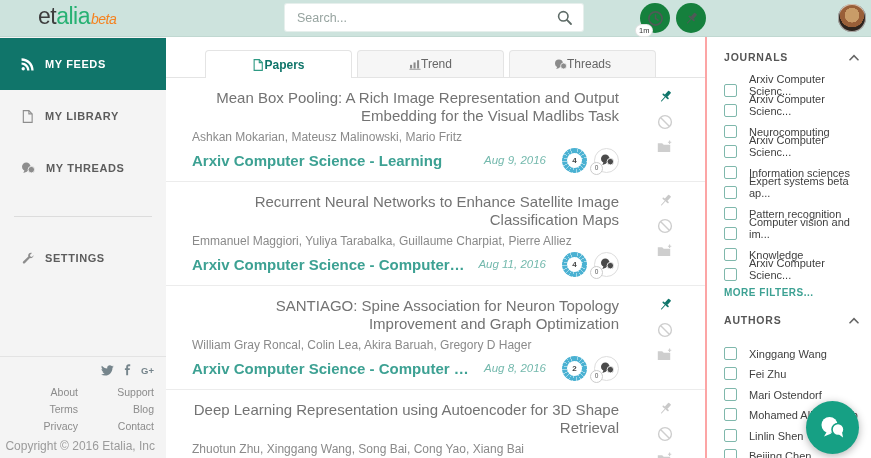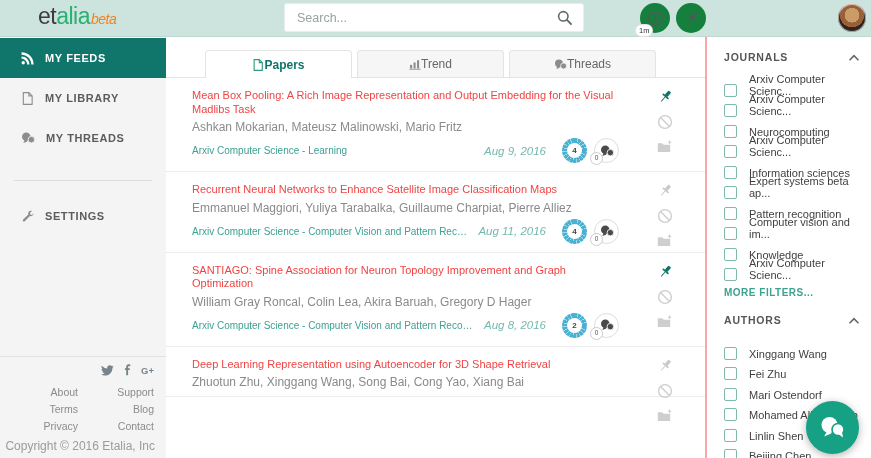--- a/index.html
+++ b/index.html
@@ -25,21 +25,21 @@
   .hbtn.pinbtn{left:676px}
   .badge-1m{position:absolute;left:-4px;bottom:-3px;background:#fff;border-radius:8px;font-size:7.5px;
             color:#333;padding:2px 3px;line-height:1;box-shadow:0 0 0 1px #e2e2e2;}
   .avatar{position:absolute;left:838px;top:4px;width:28px;height:28px;border-radius:50%;cursor:pointer;
           background:radial-gradient(circle at 50% 40%,#c99c68 0 33%,#995f38 34% 55%,#2e241d 56% 100%);
           box-shadow:0 0 0 1px rgba(255,255,255,.6) inset;}
 
   
   .sidebar{position:absolute;left:0;top:36px;bottom:0;width:166px;background:#f4f4f4;}
   .nav{padding-top:2px;}
-  .nav-item{height:40px;display:flex;align-items:center;gap:11px;padding-left:21px;font-size:11px;
+  .nav-item{height:52px;display:flex;align-items:center;gap:11px;padding-left:21px;font-size:11px;
             font-weight:bold;letter-spacing:0.6px;color:#5c5c5c;cursor:pointer;}
   .nav-item .nico{color:#8d8d8d;flex:none;}
   .nav-item.active{background:#10756a;color:#fff;}
   .nav-item.active .nico{color:#fff;}
   .nav-divider{margin:22px 14px 0;border-top:1px solid #dcdcdc;}
   .nav-item.settings{margin-top:15px;}
 
   .side-footer{position:absolute;left:0;right:0;bottom:0;border-top:1px solid #e3e3e3;padding:7px 0 5px;}
   .social{display:flex;justify-content:flex-end;align-items:center;gap:10px;padding-right:12px;color:#76858c;}
   .social .sico{cursor:pointer;}
@@ -52,24 +52,24 @@
   .main{position:absolute;left:166px;top:36px;width:539px;bottom:0;background:#fff;overflow:hidden;}
   .tabs{display:flex;align-items:flex-end;padding:14px 0 0 39px;border-bottom:1px solid #e4e4e4;}
   .tab{width:147px;height:27px;margin-right:5px;display:flex;align-items:center;justify-content:center;gap:0;
        font-size:12px;color:#666;background:#f6f6f6;border:1px solid #e4e4e4;border-bottom:none;
        border-radius:4px 4px 0 0;box-sizing:border-box;cursor:pointer;}
   .tab .tico{color:#8b8b8b;}
   .tab.active{background:#fff;margin-bottom:-1px;height:28px;color:#0f756a;font-weight:bold;}
   .tab.active .tico{color:#2f9a84;}
 
   .paper{position:relative;padding:11px 86px 7px 26px;border-bottom:1px solid #ececec;}
-  .p-title{font-size:11px;color:#ef4444;line-height:1.23;cursor:pointer;}
+  .p-title{font-size:15px;color:#737373;line-height:1.23;cursor:pointer;text-align:right;}
   .p-authors{font-size:12px;color:#8a8a8a;margin-top:4px;}
   .p-meta{display:flex;align-items:center;margin-top:3px;min-height:27px;}
-  .p-journal{font-size:10px;font-weight:normal;color:#3da193;white-space:nowrap;overflow:hidden;
+  .p-journal{font-size:15px;font-weight:bold;color:#3da193;white-space:nowrap;overflow:hidden;
              text-overflow:ellipsis;cursor:pointer;}
   .p-date{font-size:11.5px;font-style:italic;color:#74b9ad;margin-left:auto;padding-left:10px;white-space:nowrap;}
   .donut{width:25px;height:25px;border-radius:50%;position:relative;flex:none;margin-left:16px;cursor:pointer;
          background:repeating-conic-gradient(#4ab1d2 0deg 15deg,#a3d8e9 15deg 19deg);}
   .donut::after{content:"";position:absolute;inset:5px;background:#fff;border-radius:50%;}
   .donut .d-num{position:absolute;inset:0;display:flex;align-items:center;justify-content:center;
                 font-size:8px;font-weight:bold;color:#444;z-index:1;}
   .comments{width:25px;height:25px;border-radius:50%;background:#fff;border:1px solid #ddd;position:relative;
             flex:none;margin-left:7px;display:flex;align-items:center;justify-content:center;cursor:pointer;
             box-sizing:border-box;color:#4a4a4a;}

